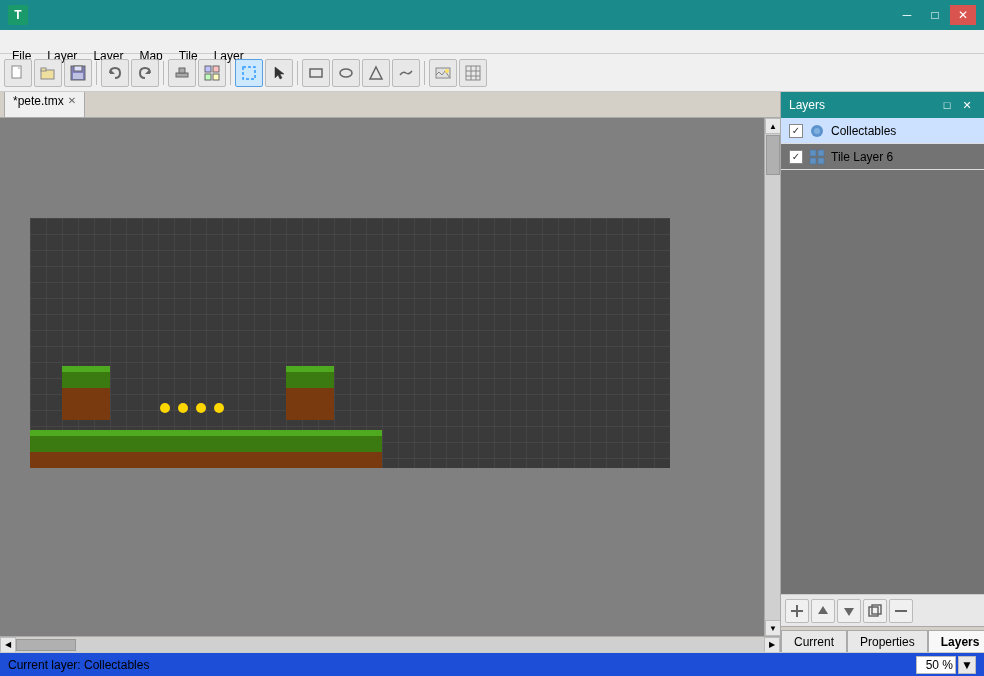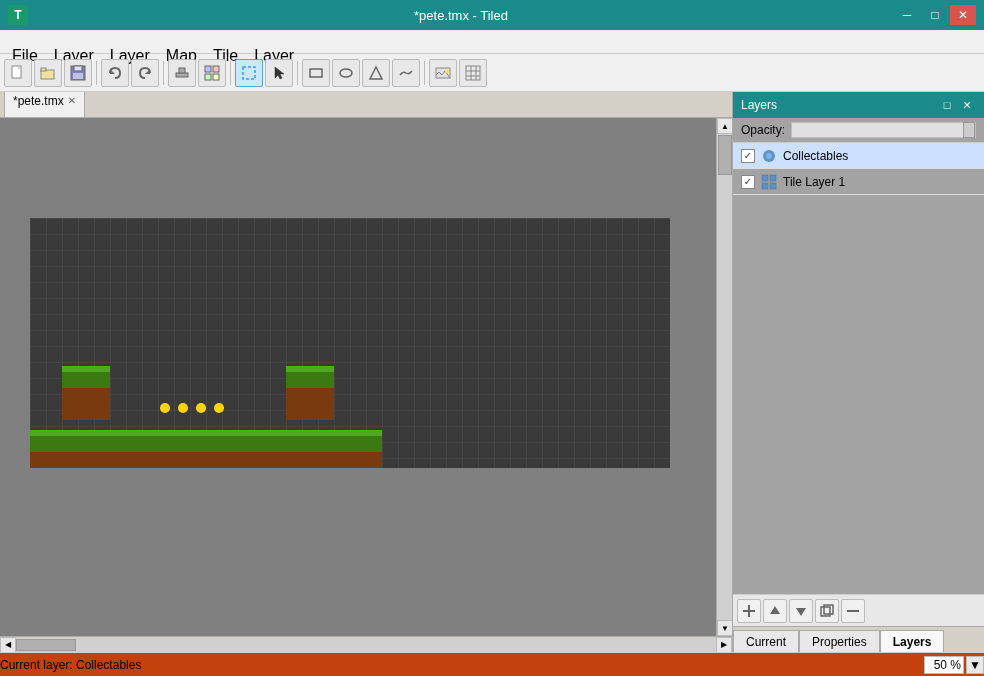--- a/index.html
+++ b/index.html
@@ -19,21 +19,21 @@
     }
     #title-bar .win-btn.close { background: #d9534f; }
 
     
     #menu-bar {
       width: 100%; height: 24px; background: #f0f0f0;
       display: flex; align-items: center; padding: 0 4px;
       border-bottom: 1px solid #ccc;
     }
     #menu-bar .menu-item {
-      padding: 2px 8px; cursor: pointer; font-size: 16px; margin-top: 28px;
+      padding: 2px 8px; cursor: pointer; font-size: 12px; margin-top: 28px;
     }
 
     
     #toolbar {
       width: 100%; height: 38px; background: #f0f0f0;
       display: flex; align-items: center; padding: 0 4px; gap: 2px;
       border-bottom: 1px solid #ccc;
     }
     .tb-btn {
       width: 28px; height: 28px; background: #e8e8e8; border: 1px solid #bbb;
@@ -50,21 +50,21 @@
     }
     .file-tab {
       background: #f0f0f0; border: 1px solid #aaa; border-bottom: none;
       padding: 2px 8px; display: flex; align-items: center; gap: 4px;
       cursor: pointer; font-size: 12px; height: 34px;
     }
     .file-tab .close-tab { font-size: 10px; color: #666; cursor: pointer; }
 
     
     #layers-panel {
-      width: 252px; background: #a3a3a3;
+      width: 204px; background: #737373;
       border-left: 1px solid #aaa;
       display: flex; flex-direction: column;
     }
     #layers-header {
       height: 26px; background: #1a8a8a; color: white;
       display: flex; align-items: center; justify-content: space-between;
       padding: 0 8px; font-size: 12px;
     }
     #layers-header .panel-controls { display: flex; gap: 2px; }
     #layers-header .panel-btn {
@@ -118,22 +118,22 @@
     }
     .bottom-tab {
       padding: 3px 12px; background: #e8e8e8; border: 1px solid #aaa;
       border-bottom: none; cursor: pointer; font-size: 12px; height: 22px;
       display: flex; align-items: center;
     }
     .bottom-tab.active { background: #f8f8f8; font-weight: bold; }
 
     
     #status-bar {
-      height: 24px; background: #c2410c; border-top: 1px solid #ccc;
-      display: flex; align-items: center; padding: 0 0; gap: 8px;
+      height: 24px; background: #1d4ed8; border-top: 1px solid #ccc;
+      display: flex; align-items: center; padding: 0 8px; gap: 8px;
       justify-content: space-between;
     }
     .status-text { font-size: 12px; }
     .zoom-control {
       display: flex; align-items: center; gap: 2px;
     }
     .zoom-input {
       width: 40px; height: 18px; border: 1px solid #bbb; text-align: right; font-size: 12px;
       padding: 0 2px;
     }
@@ -167,21 +167,20 @@
       display: flex; align-items: center; justify-content: center; cursor: pointer; font-size: 8px;
     }
     .h-scroll-track { flex: 1; background: #d0d0d0; height: 14px; }
     .h-scroll-thumb { height: 12px; width: 60px; background: #b0b0b0; border: 1px solid #999; margin: 1px 0; }
   </style>
 </head>
 <body>
 
 <div id="title-bar">
   <div style="width:20px;height:20px;background:#1a9a6a;color:white;display:flex;align-items:center;justify-content:center;font-weight:bold;font-size:12px;border-radius:2px;">T</div>
-  <div class="title-text">*pete.tmx - Tiled</div>
   <div class="win-controls">
     <button class="win-btn">─</button>
     <button class="win-btn">□</button>
     <button class="win-btn close">✕</button>
   </div>
 </div>
 
 <div id="menu-bar">
   <div class="menu-item">File</div>
   <div class="menu-item">Layer</div>
@@ -364,26 +363,20 @@
     <div id="layers-panel">
 
       <div id="layers-header">
         <span>Layers</span>
         <div class="panel-controls">
           <button class="panel-btn">□</button>
           <button class="panel-btn">✕</button>
         </div>
       </div>
 
-      <div id="opacity-row">
-        <span>Opacity:</span>
-        <div class="opacity-slider">
-          <div class="opacity-handle"></div>
-        </div>
-      </div>
 
       <div id="layers-list">
 
         <div class="layer-item selected">
           <div class="layer-checkbox">✓</div>
           <div class="layer-icon">
             <svg width="16" height="16" viewBox="0 0 16 16">
               <circle cx="8" cy="8" r="6" fill="#4080c0" opacity="0.8"></circle>
               <circle cx="8" cy="8" r="3" fill="#80b0e0"></circle>
             </svg>
@@ -394,21 +387,21 @@
         <div class="layer-item">
           <div class="layer-checkbox">✓</div>
           <div class="layer-icon">
             <svg width="16" height="16" viewBox="0 0 16 16">
               <rect x="1" y="1" width="6" height="6" fill="#6090c0" stroke="#4070a0" stroke-width="0.5"></rect>
               <rect x="9" y="1" width="6" height="6" fill="#6090c0" stroke="#4070a0" stroke-width="0.5"></rect>
               <rect x="1" y="9" width="6" height="6" fill="#6090c0" stroke="#4070a0" stroke-width="0.5"></rect>
               <rect x="9" y="9" width="6" height="6" fill="#6090c0" stroke="#4070a0" stroke-width="0.5"></rect>
             </svg>
           </div>
-          <span class="layer-name">Tile Layer 1</span>
+          <span class="layer-name">Tile Layer 6</span>
         </div>
       </div>
 
       <div id="layers-toolbar">
         <div class="layer-tool-btn">
           <svg width="14" height="14" viewBox="0 0 14 14">
               <rect x="1" y="6" width="12" height="2" fill="#666"></rect>
               <rect x="6" y="1" width="2" height="12" fill="#666"></rect>
             </svg>
         </div>

